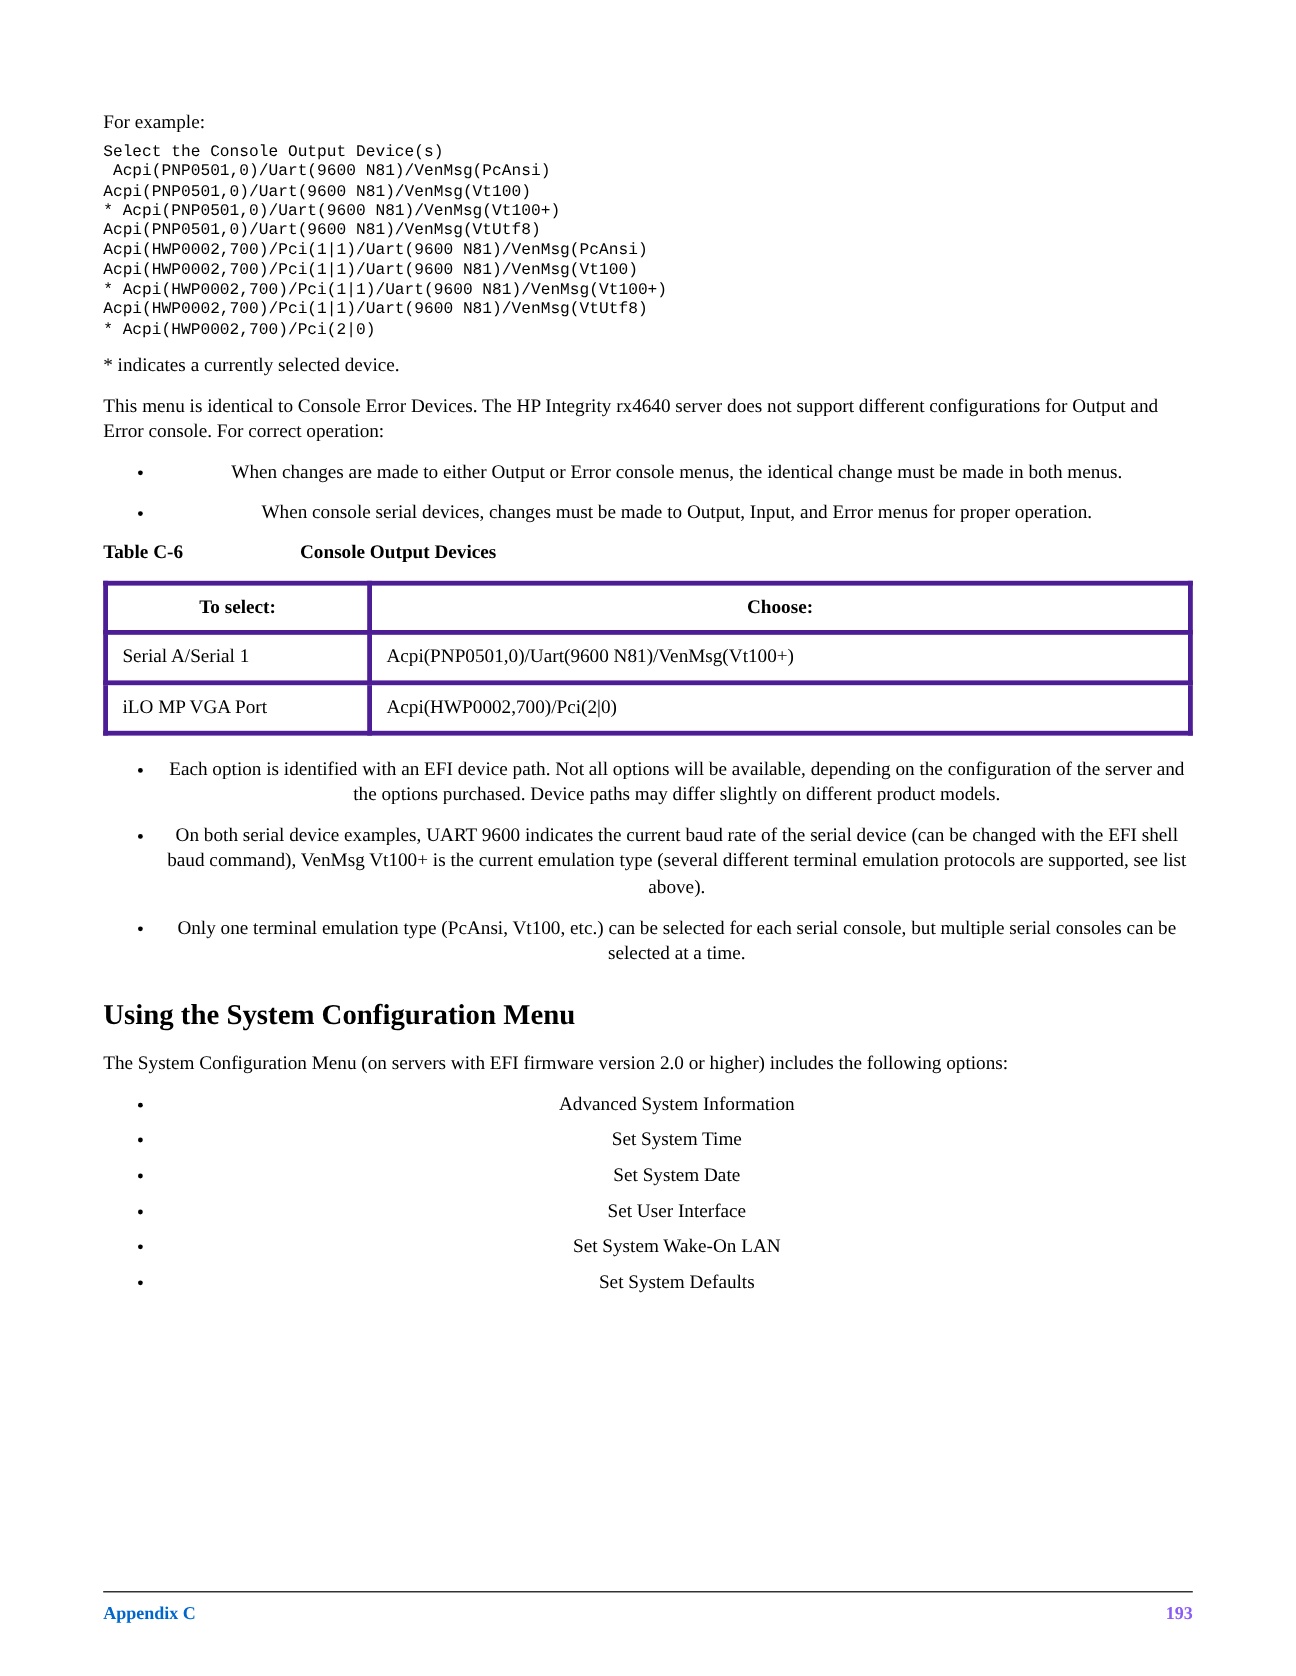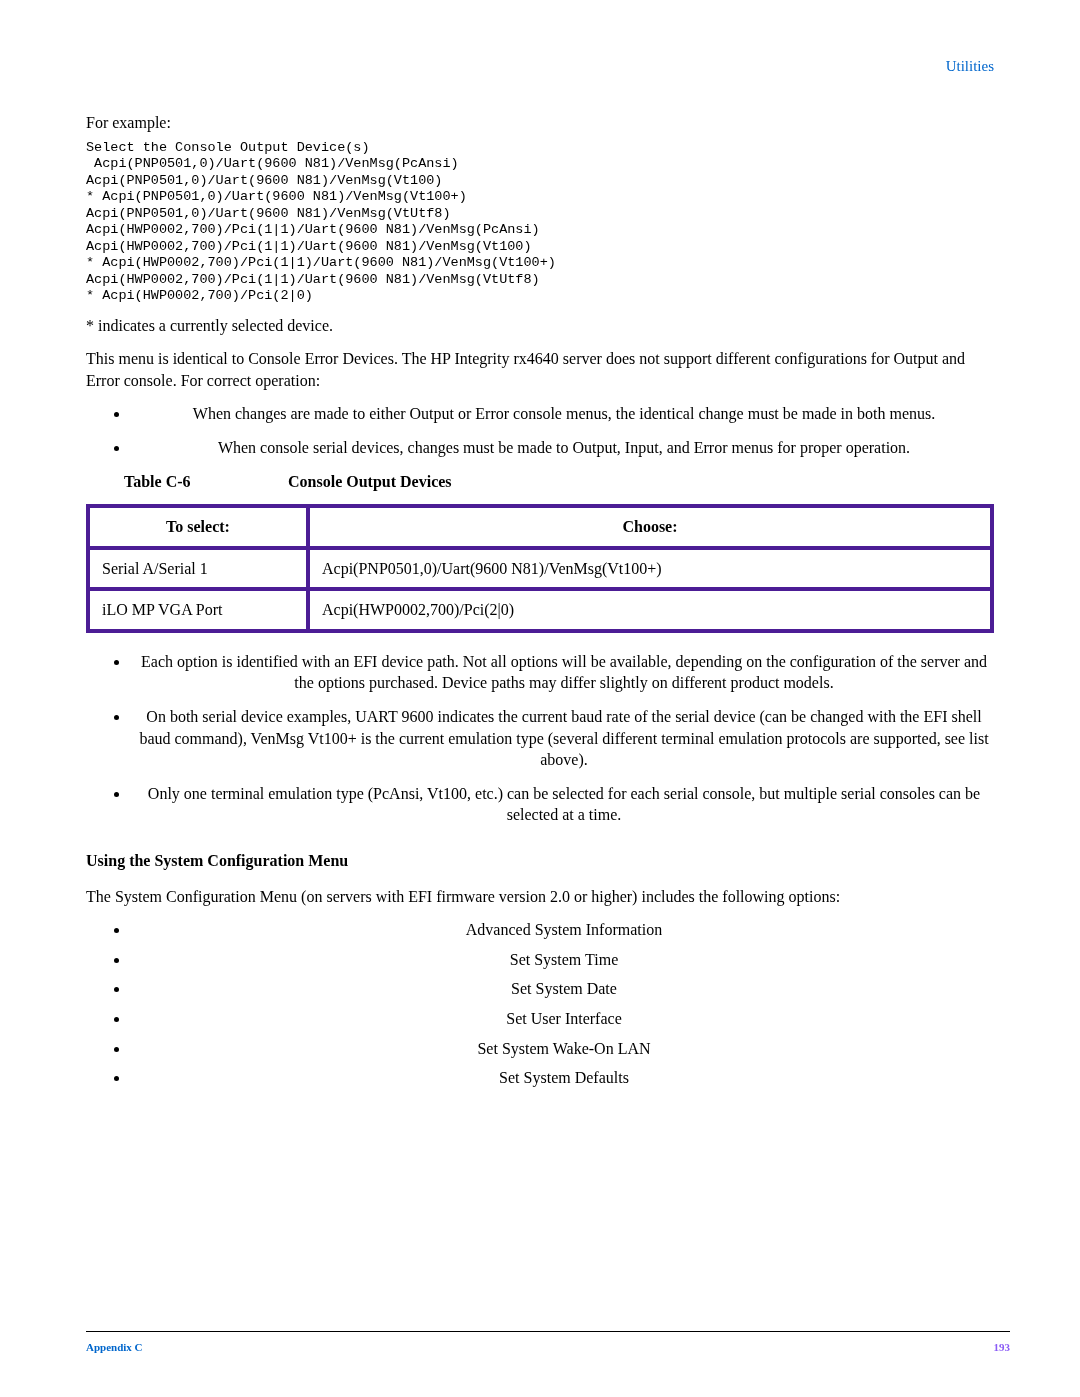--- a/index.html
+++ b/index.html
@@ -55,21 +55,20 @@
       margin-bottom: 8px;
     }
     .table-caption {
       font-weight: bold;
       margin-bottom: 12px;
       margin-top: 4px;
     }
     .table-caption .tnum {
       display: inline-block;
       width: 160px;
-      margin-left: 38px;
     }
     table.devtable {
       border-collapse: collapse;
       width: 100%;
       margin-bottom: 18px;
     }
     table.devtable th, table.devtable td {
       border: 4px solid #4c1d95;
       padding: 8px 12px;
       text-align: left;
@@ -78,44 +77,43 @@
     }
     table.devtable th {
       font-weight: bold;
       text-align: center;
     }
     table.devtable th:first-child, table.devtable td:first-child {
       width: 220px;
     }
     .section-heading {
       font-weight: bold;
-      font-size: 16px;
+      font-size: 24px;
       margin-top: 24px;
       margin-bottom: 14px;
     }
     .footer {
       position: absolute;
       left: 86px;
-      right: 70px;
+      right: 86px;
       bottom: 42px;
       border-top: 1.5px solid #000;
       padding-top: 8px;
       display: flex;
       justify-content: space-between;
-      font-size: 11px;
+      font-size: 15px;
       font-weight: bold;
     }
     .footer-left { color: #0066cc; }
     .footer-right { color: #8b5cf6; }
   </style>
 </head>
 <body>
 
 <div class="header">
-  <div class="header-line1">Utilities</div>
 </div>
 
 <p class="para-lead">For example:</p>
 
 <div class="code-block">Select the Console Output Device(s)
  Acpi(PNP0501,0)/Uart(9600 N81)/VenMsg(PcAnsi)
 Acpi(PNP0501,0)/Uart(9600 N81)/VenMsg(Vt100)
 * Acpi(PNP0501,0)/Uart(9600 N81)/VenMsg(Vt100+)
 Acpi(PNP0501,0)/Uart(9600 N81)/VenMsg(VtUtf8)
 Acpi(HWP0002,700)/Pci(1|1)/Uart(9600 N81)/VenMsg(PcAnsi)

